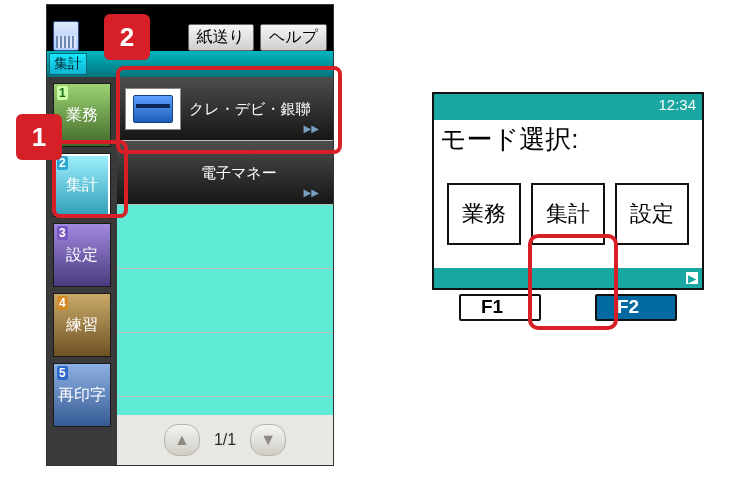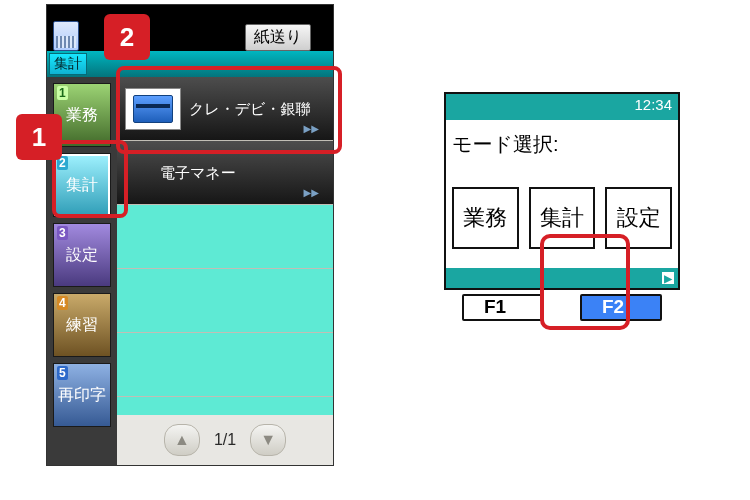--- a/index.html
+++ b/index.html
@@ -18,21 +18,21 @@
     top: 4px;
     width: 286px;
     height: 460px;
     background: #000;
     border: 1px solid #333;
   }
   .topbar {
     height: 46px;
     display: flex;
     align-items: flex-end;
-    padding: 4px 22px 0 6px;
+    padding: 4px 6px 0 6px;
     box-sizing: border-box;
     justify-content: flex-end;
     gap: 6px;
   }
   .topbar .kb-icon {
     margin-right: auto;
     width: 24px; height: 28px;
     background: linear-gradient(#dfe9fb,#aecbff);
     border: 1px solid #2a4d8a;
     border-radius: 2px;
@@ -148,47 +148,47 @@
     display:flex;align-items:center;justify-content:center;
     z-index:5;
   }
   .redbox{position:absolute;border:4px solid #d61f26;border-radius:8px;z-index:4;pointer-events:none;}
 
   
   .right-device{
     position:absolute;
     left:432px;
     top:92px;
-    width:236px;
-    margin-left:12px;
+    width:272px;
   }
   .rd-screen{
     border:2px solid #111;
     background:#fff;
     height:194px;
     display:flex;flex-direction:column;
   }
   .rd-top{background:#1aa6a1;height:24px;color:#fff;text-align:right;padding:2px 6px 0 0;font-size:15px;}
-  .rd-msg{padding:12px 6px;font-size:20px;line-height:1.2;}
+  .rd-msg{padding:4px 6px;font-size:26px;line-height:1.2;}
   .rd-menu{flex:1;display:flex;align-items:center;justify-content:center;gap:10px;padding:0 6px;}
   .mode-btn{width:70px;font-size:22px;text-align:center;background:#fff;border:2px solid #111;padding:14px 0;cursor:pointer;}
   .rd-bot{background:#1aa6a1;height:20px;position:relative;}
   .rd-bot .tri{position:absolute;right:4px;top:4px;width:12px;height:12px;background:#fff;display:flex;align-items:center;justify-content:center;color:#1aa6a1;font-size:10px;font-weight:bold;}
   .fkeys{display:flex;justify-content:space-around;margin-top:4px;}
   .fkey{width:62px;border:2px solid #111;border-radius:2px;text-align:center;font-size:19px;font-weight:bold;padding:0 16px 1px 0;cursor:pointer;}
-  .fkey.hot{background:#3b82f6;color:#fff;}
+  .fkey.hot{background:#0369a1;color:#fff;}
   .rd-redbox{position:absolute;border:4px solid #d61f26;border-radius:10px;pointer-events:none;}
 </style>
 </head>
 <body>
 
 <div class="left-device">
   <div class="topbar">
     <div class="kb-icon"></div>
     <button class="top-btn">紙送り</button>
+    <button class="top-btn">ヘルプ</button>
   </div>
   <div class="modebar">
     <span class="modebar-tag">集計</span>
   </div>
   <div class="body">
     <div class="sidetabs">
       <div class="stab green">
         <span class="num">1</span>
         <span>業務</span>
       </div>
@@ -213,21 +213,21 @@
       <div class="row dark" style="position:relative;">
         <div class="thumb">
             <div class="card"></div>
           </div>
         <div class="labels">
           <span>クレ・デビ・銀聯</span>
         </div>
         <span class="arrow">▶▶</span>
       </div>
       <div class="row dark" style="position:relative;">
-        <div class="labels" style="margin-left:35px;align-items:flex-end;">
+        <div class="labels" style="margin-left:76px;align-items:flex-end;">
           <span>電子マネー</span>
         </div>
         <span class="arrow">▶▶</span>
       </div>
       <div class="row"></div>
       <div class="row"></div>
       <div class="row"></div>
       <div class="pager">
         <div class="pg-btn">▲</div>
         <span class="pg-text">1/1</span>

